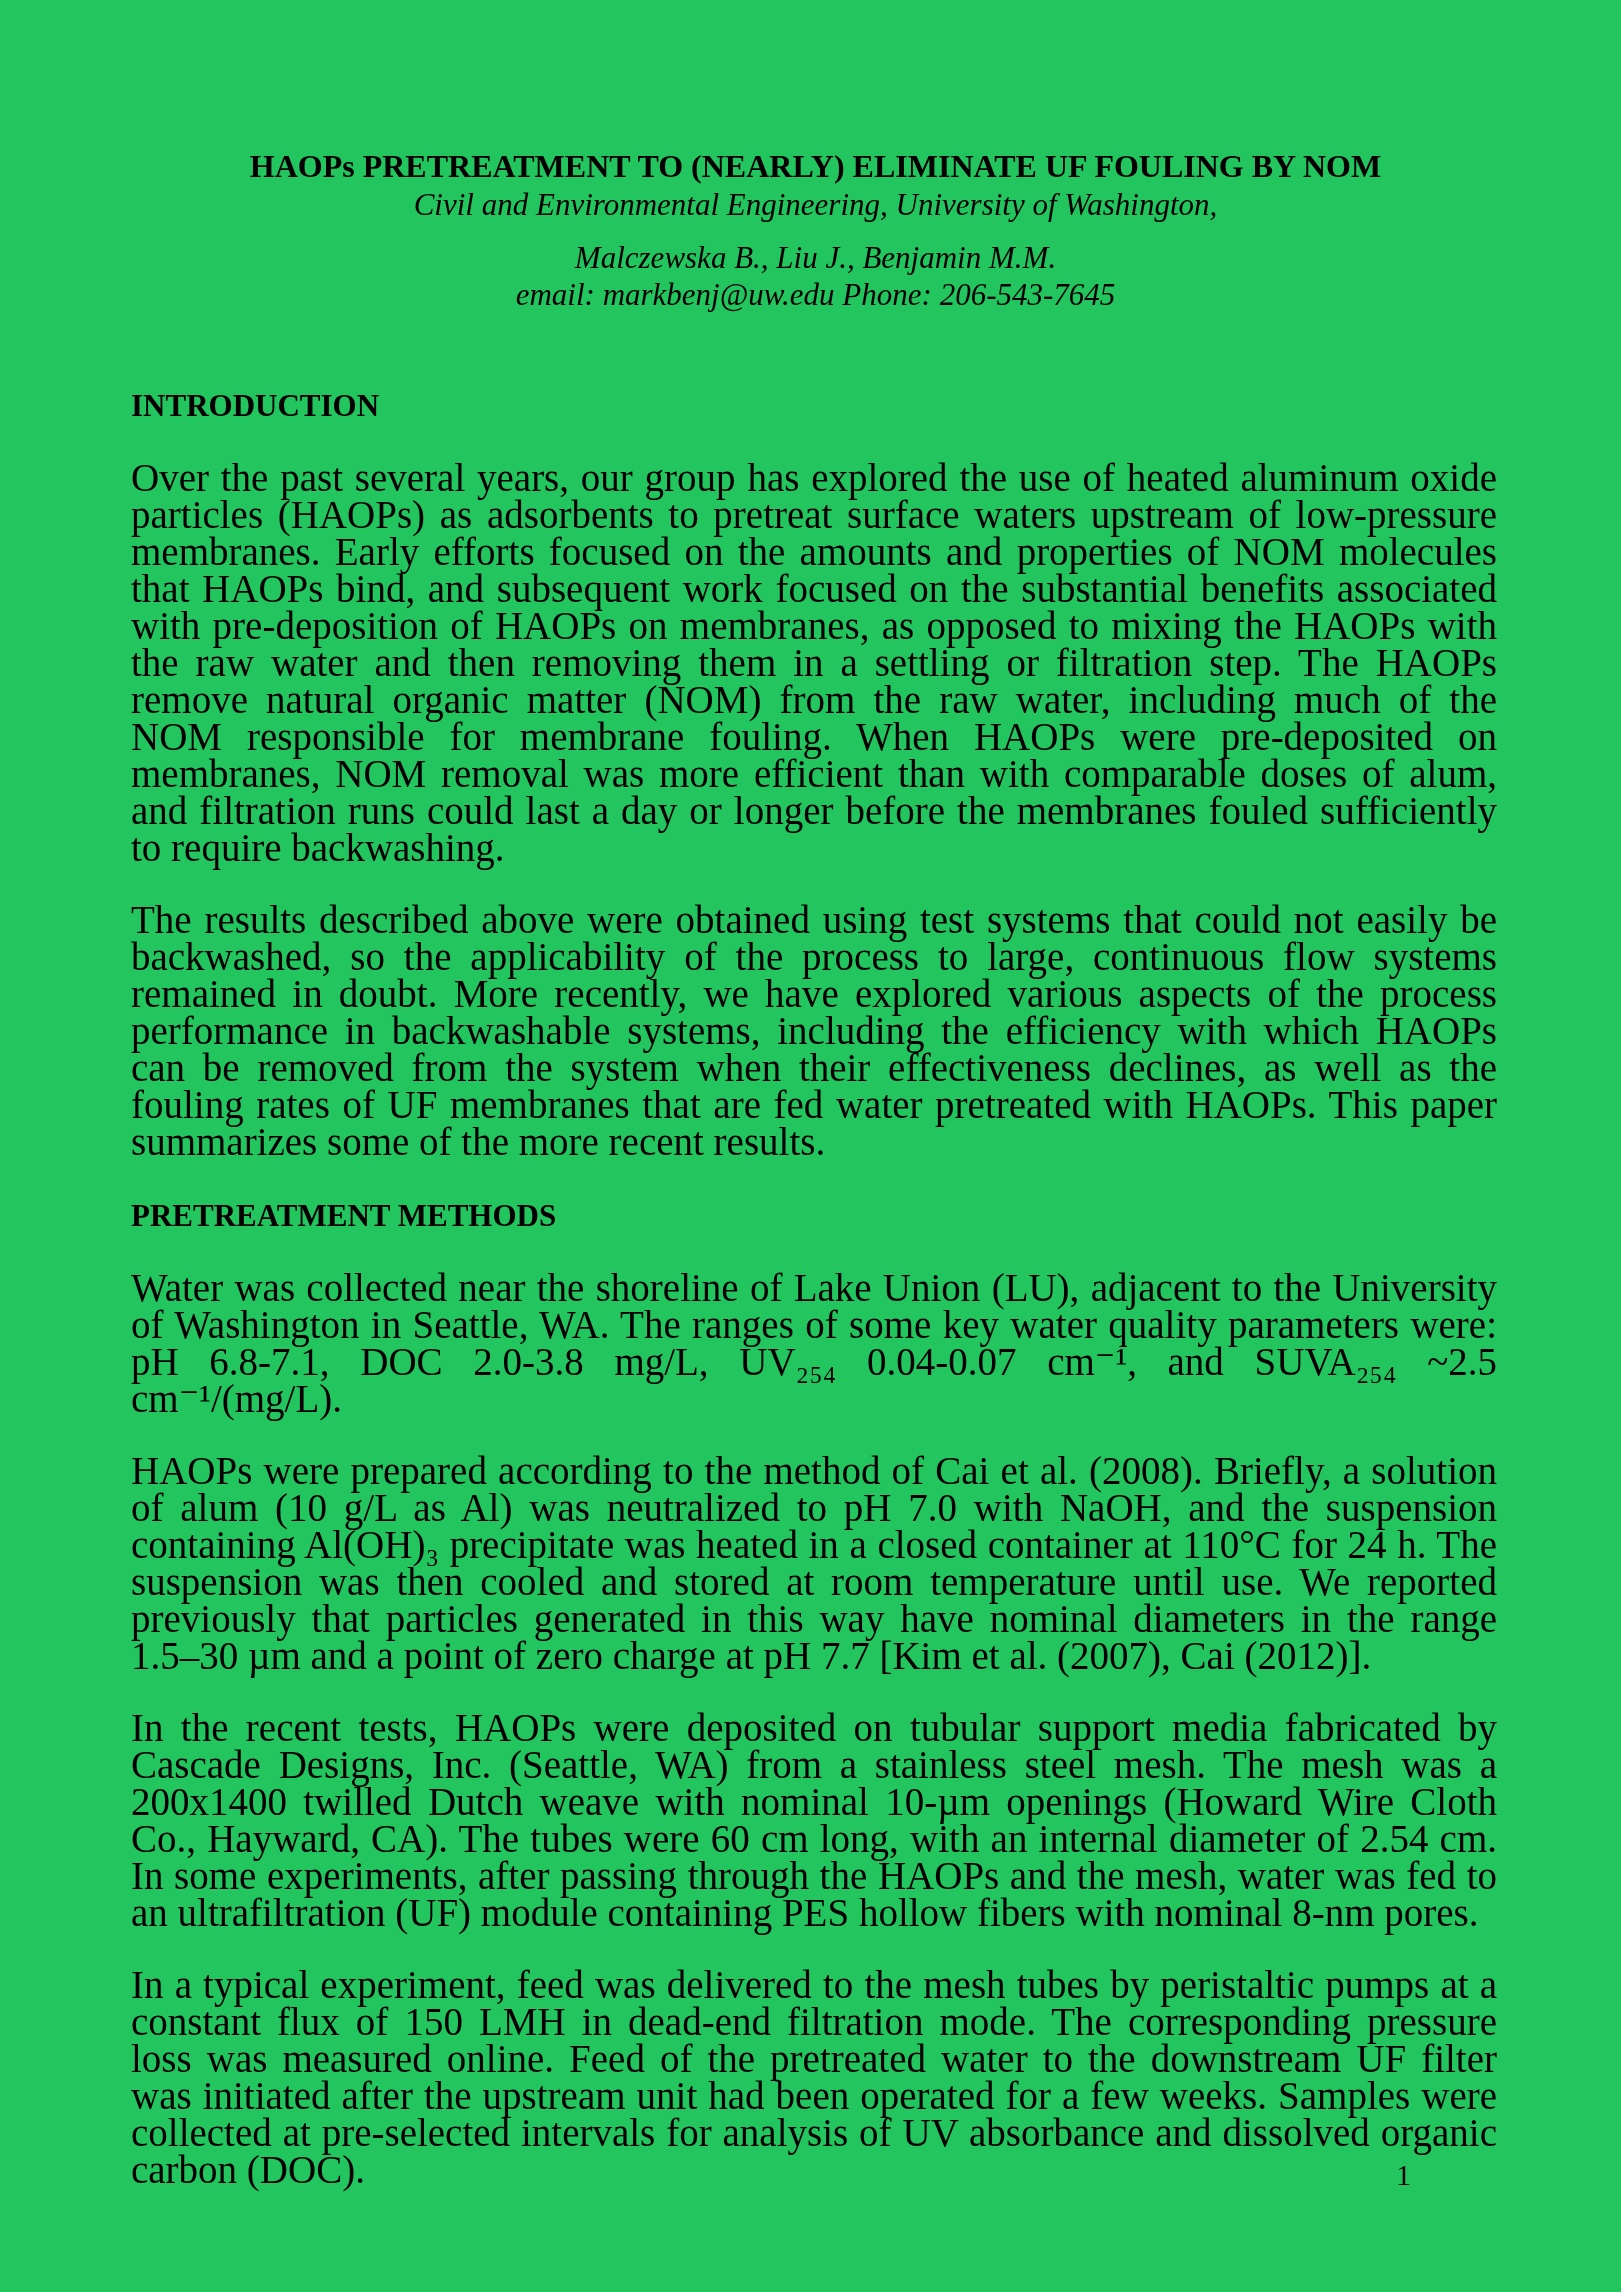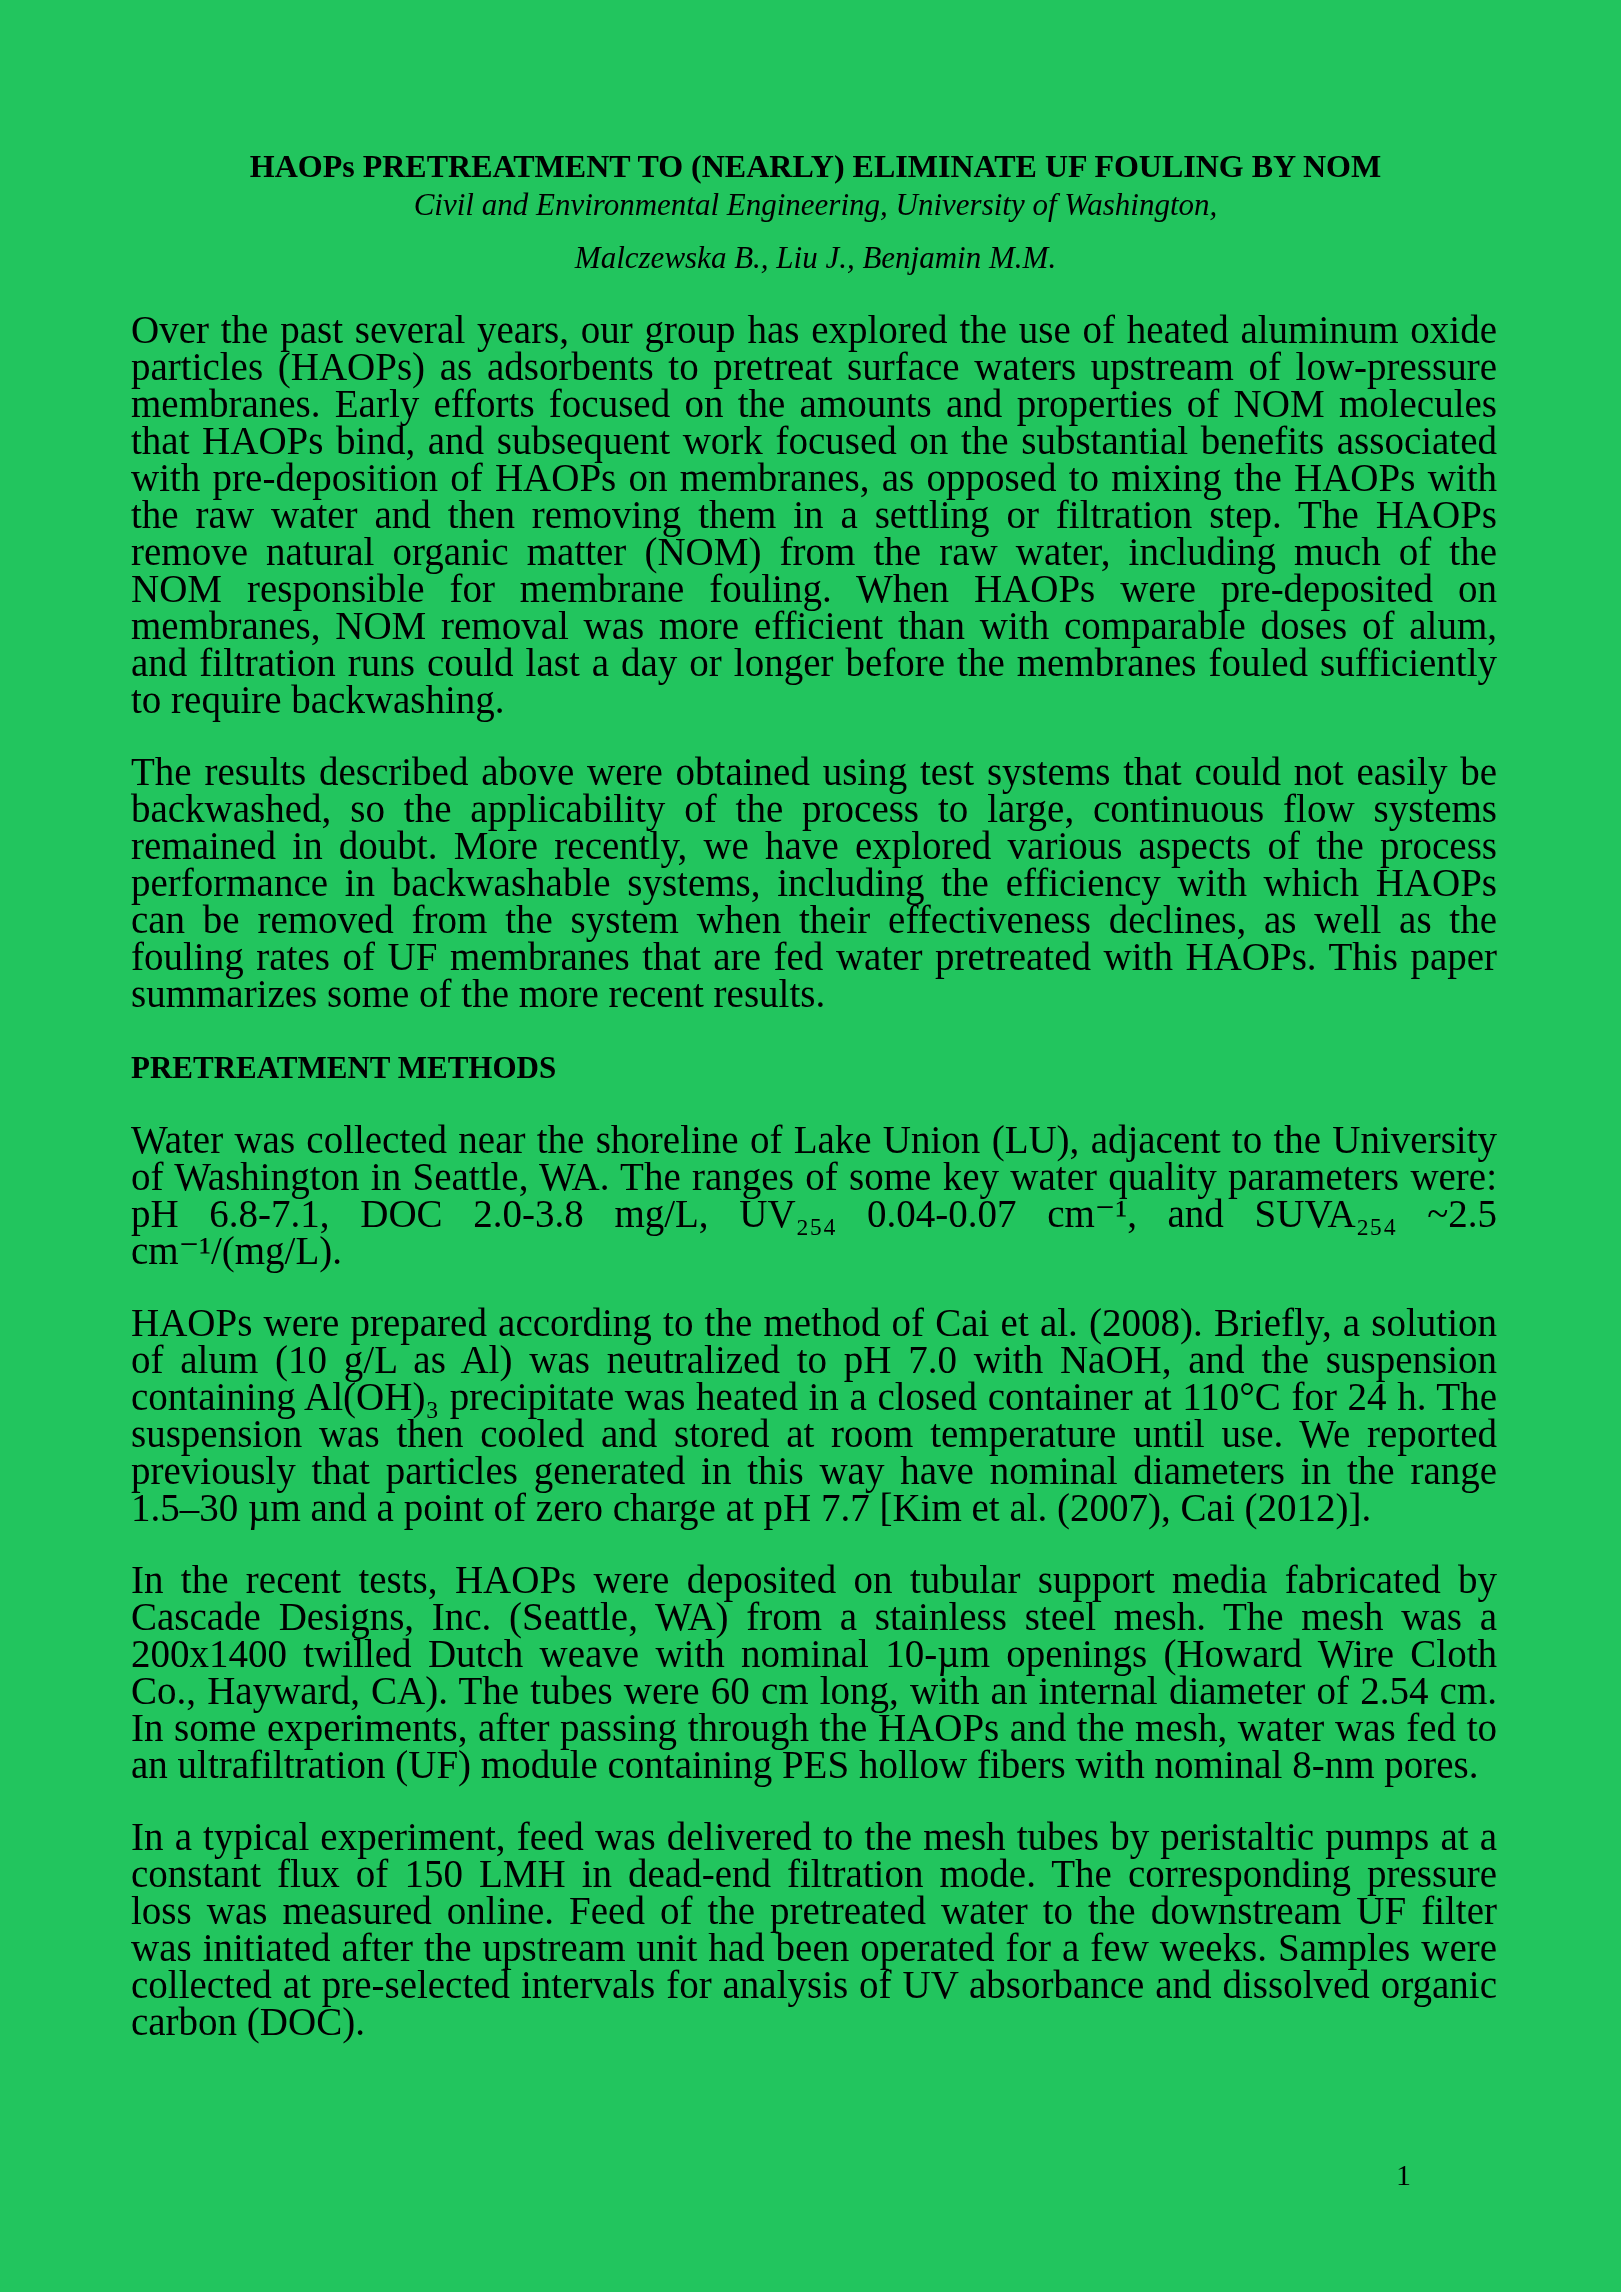--- a/index.html
+++ b/index.html
@@ -66,21 +66,23 @@
 </style>
 </head>
 <body>
 
 <div class="page">
   <div class="content">
 
     <h1 class="doc-title">HAOPs PRETREATMENT TO (NEARLY) ELIMINATE UF FOULING BY NOM</h1>
     <p class="byline">Civil and Environmental Engineering, University of Washington,</p>
     <p class="byline first">Malczewska B., Liu J., Benjamin M.M.</p>
+    <p class="byline">email: markbenj@uw.edu Phone: 206-543-7645</p>
 
+    <h2 class="section-heading after-header">INTRODUCTION</h2>
     <p class="para">Over the past several years, our group has explored the use of heated aluminum oxide particles (HAOPs) as adsorbents to pretreat surface waters upstream of low-pressure membranes. Early efforts focused on the amounts and properties of NOM molecules that HAOPs bind, and subsequent work focused on the substantial benefits associated with pre-deposition of HAOPs on membranes, as opposed to mixing the HAOPs with the raw water and then removing them in a settling or filtration step. The HAOPs remove natural organic matter (NOM) from the raw water, including much of the NOM responsible for membrane fouling. When HAOPs were pre-deposited on membranes, NOM removal was more efficient than with comparable doses of alum, and filtration runs could last a day or longer before the membranes fouled sufficiently to require backwashing.</p>
     <p class="para">The results described above were obtained using test systems that could not easily be backwashed, so the applicability of the process to large, continuous flow systems remained in doubt. More recently, we have explored various aspects of the process performance in backwashable systems, including the efficiency with which HAOPs can be removed from the system when their effectiveness declines, as well as the fouling rates of UF membranes that are fed water pretreated with HAOPs. This paper summarizes some of the more recent results.</p>
 
     <h2 class="section-heading">PRETREATMENT METHODS</h2>
     <p class="para">Water was collected near the shoreline of Lake Union (LU), adjacent to the University of Washington in Seattle, WA. The ranges of some key water quality parameters were: pH 6.8-7.1, DOC 2.0-3.8 mg/L, UV₂₅₄ 0.04-0.07 cm⁻¹, and SUVA₂₅₄ ~2.5 cm⁻¹/(mg/L).</p>
     <p class="para">HAOPs were prepared according to the method of Cai et al. (2008). Briefly, a solution of alum (10 g/L as Al) was neutralized to pH 7.0 with NaOH, and the suspension containing Al(OH)₃ precipitate was heated in a closed container at 110°C for 24 h. The suspension was then cooled and stored at room temperature until use. We reported previously that particles generated in this way have nominal diameters in the range 1.5–30 µm and a point of zero charge at pH 7.7 [Kim et al. (2007), Cai (2012)].</p>
     <p class="para">In the recent tests, HAOPs were deposited on tubular support media fabricated by Cascade Designs, Inc. (Seattle, WA) from a stainless steel mesh. The mesh was a 200x1400 twilled Dutch weave with nominal 10-µm openings (Howard Wire Cloth Co., Hayward, CA). The tubes were 60 cm long, with an internal diameter of 2.54 cm. In some experiments, after passing through the HAOPs and the mesh, water was fed to an ultrafiltration (UF) module containing PES hollow fibers with nominal 8-nm pores.</p>
     <p class="para">In a typical experiment, feed was delivered to the mesh tubes by peristaltic pumps at a constant flux of 150 LMH in dead-end filtration mode. The corresponding pressure loss was measured online. Feed of the pretreated water to the downstream UF filter was initiated after the upstream unit had been operated for a few weeks. Samples were collected at pre-selected intervals for analysis of UV absorbance and dissolved organic carbon (DOC).</p>
 
   </div>

